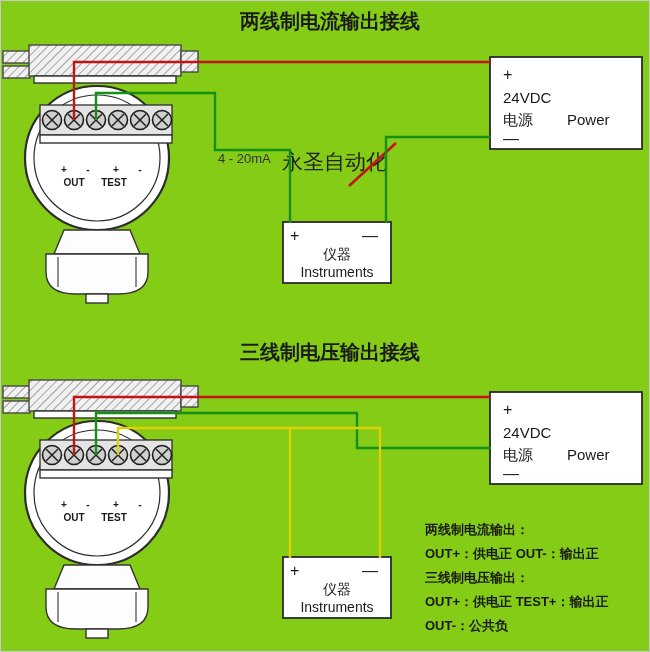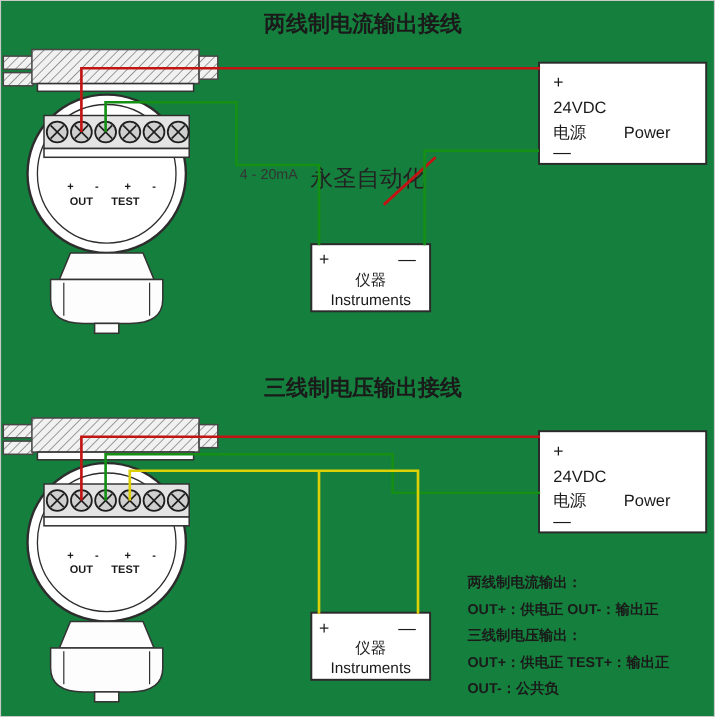--- a/index.html
+++ b/index.html
@@ -1,16 +1,16 @@
 <!DOCTYPE html>
 <html><head>
 <meta charset="utf-8">
 <style>
   html,body{margin:0;padding:0;background:#ffffff;}
-  .canvas{position:relative;width:650px;height:652px;background:#15803d;box-shadow:inset 0 0 0 1px #c9c9c9;overflow:hidden;
+  .canvas{position:relative;width:650px;height:652px;background:#84cc16;box-shadow:inset 0 0 0 1px #c9c9c9;overflow:hidden;
           font-family:"Liberation Sans","DejaVu Sans",sans-serif;}
   svg{display:block;}
   text{fill:#1a1a1a;font-family:"Liberation Sans","DejaVu Sans",sans-serif;}
   .title{font-size:20px;font-weight:bold;text-anchor:middle;}
   .box{fill:#ffffff;stroke:#2b2b2b;stroke-width:1.8;}
   .box-text{font-size:15px;}
   .box-sign{font-size:16px;}
   .inst-text{font-size:14px;text-anchor:middle;}
   .term{font-size:10px;font-weight:bold;text-anchor:middle;}
   .note{font-size:13px;font-weight:bold;}

